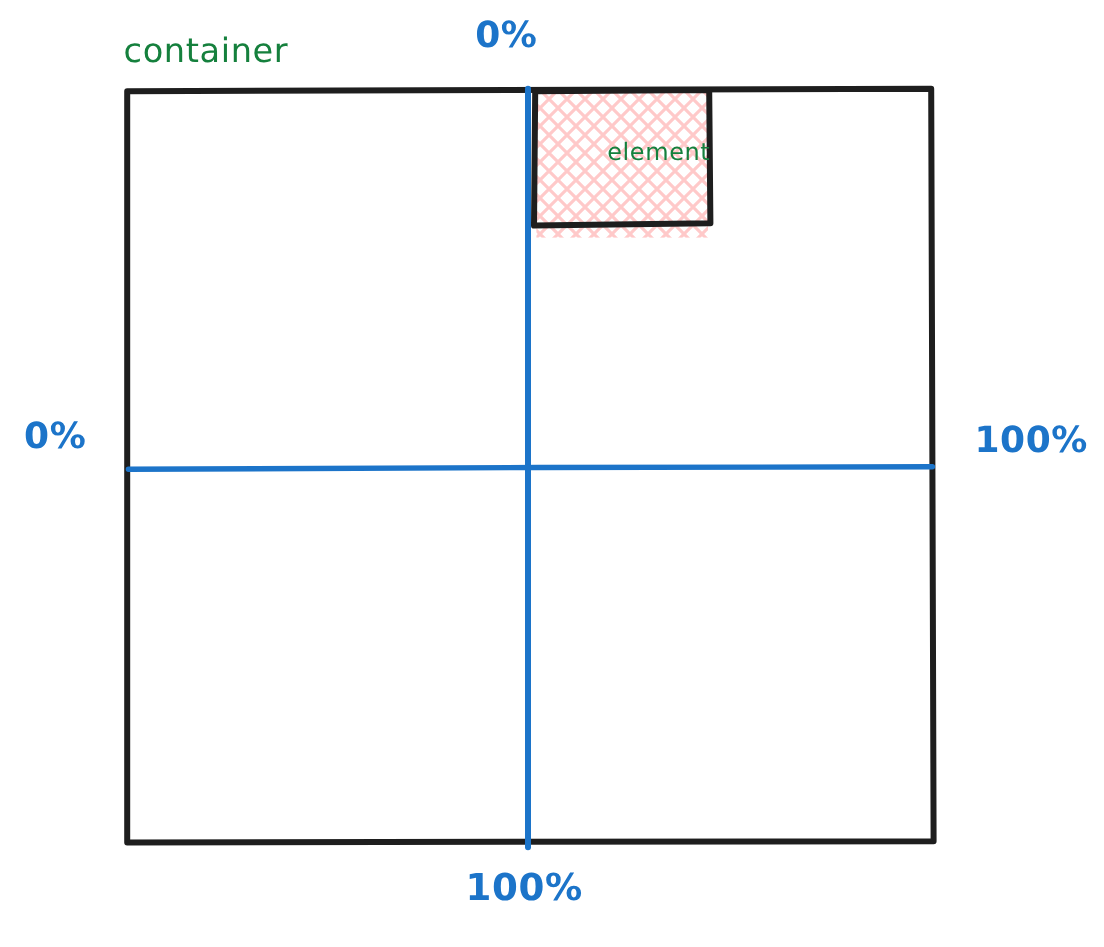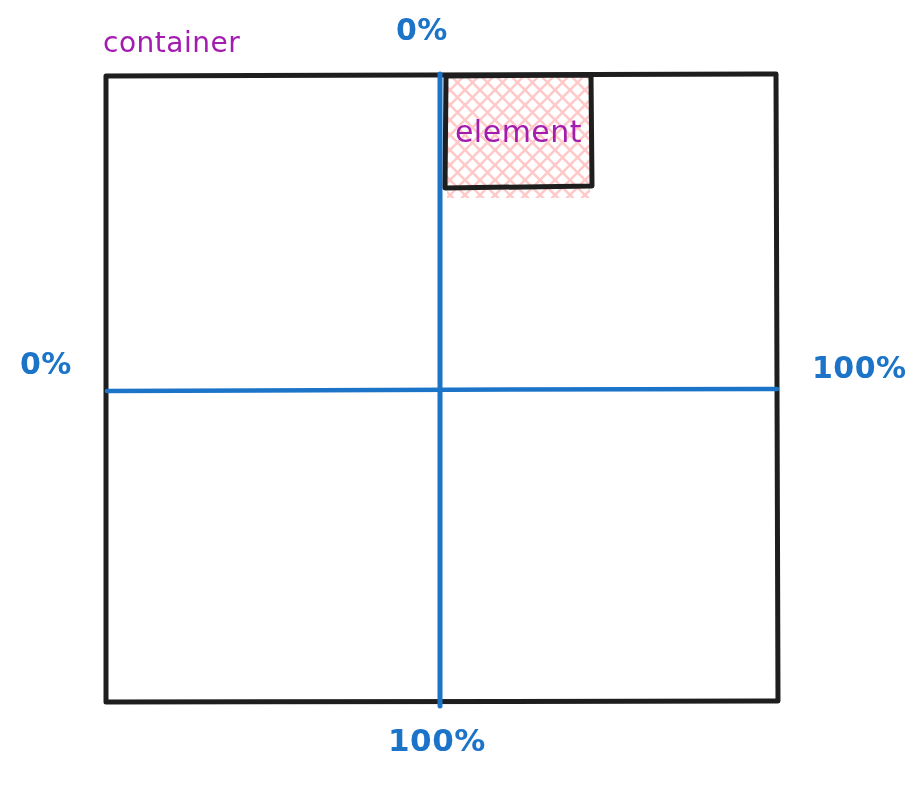--- a/index.html
+++ b/index.html
@@ -20,37 +20,37 @@
     left: 0;
     top: 0;
   }
   .label {
     position: absolute;
     white-space: nowrap;
     user-select: none;
     letter-spacing: 0.5px;
   }
   .ink {
-    color: #a21caf;
+    color: #15803d;
   }
   .blue {
     color: #1c74c9;
     font-weight: bold;
   }
   .container-label {
     left: 103px;
     top: 26px;
     font-size: 28px;
   }
   .element-label {
     left: 445px;
     top: 114px;
     width: 147px;
-    text-align: center;
-    font-size: 30px;
+    text-align: right;
+    font-size: 20px;
   }
   .top-zero-label {
     left: 396px;
     top: 12px;
     font-size: 30px;
   }
   .left-zero-label {
     left: 20px;
     top: 346px;
     font-size: 30px;

